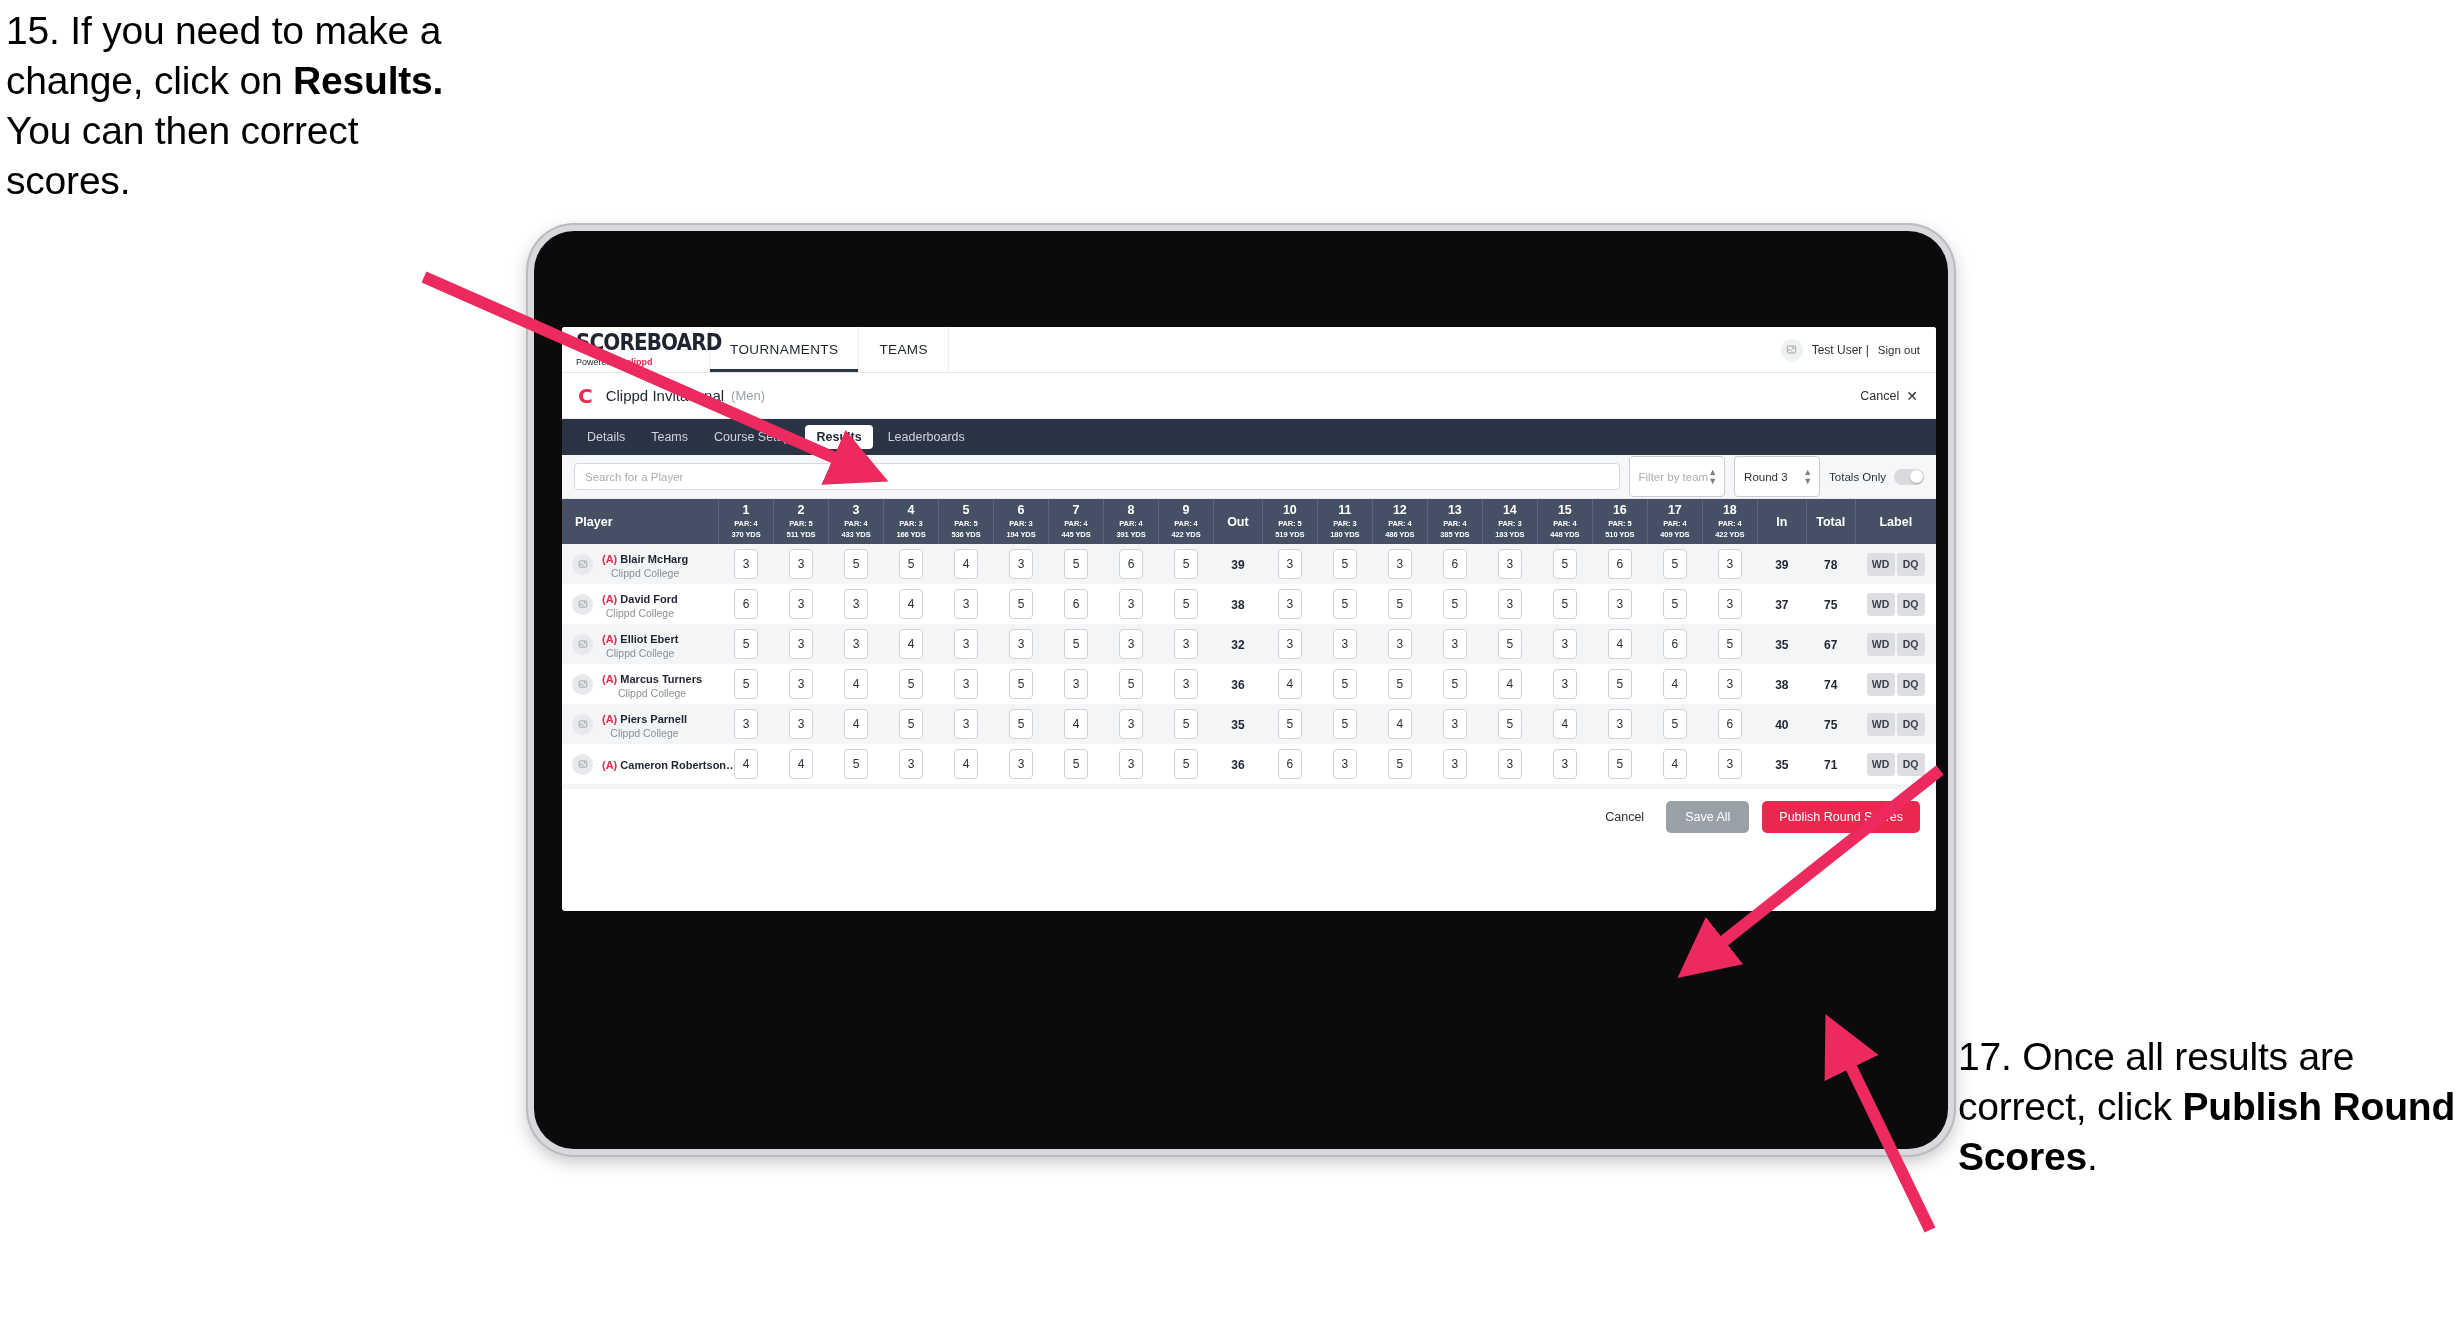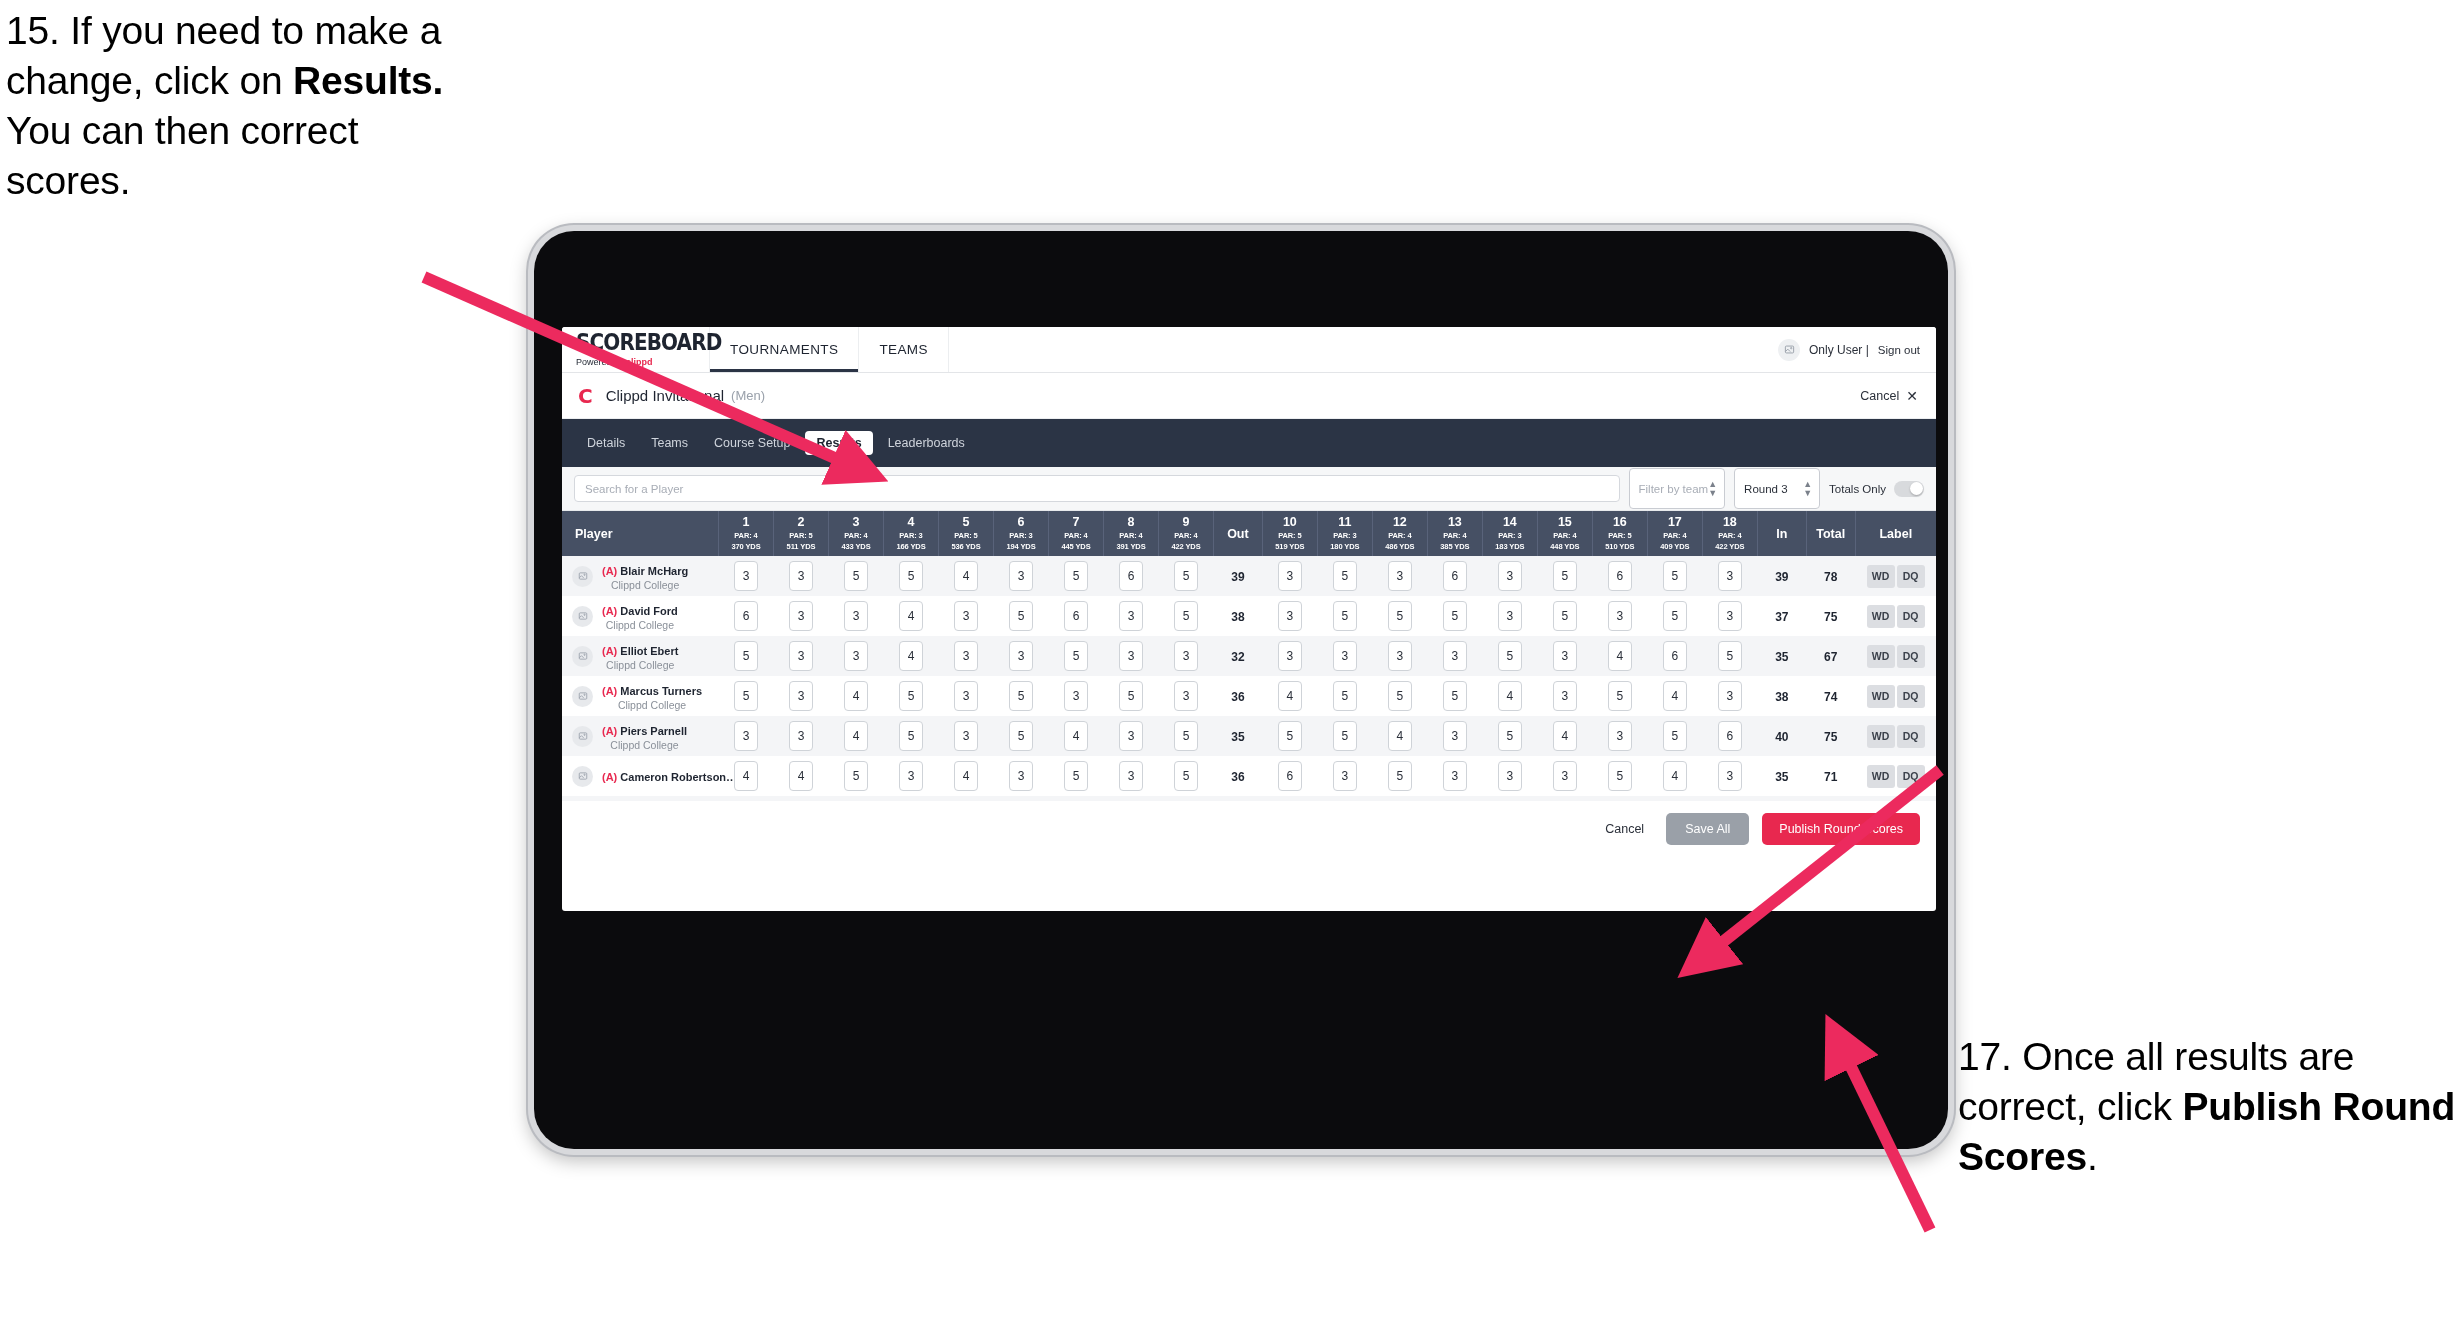--- a/index.html
+++ b/index.html
@@ -132,21 +132,21 @@
     margin-right: 13px; font-family: "DejaVu Sans", sans-serif;
   }
   #tourn-title { font-size: 15px; color: #1e2430; }
   #tourn-gender { font-size: 13px; color: #9aa1ab; margin-left: 7px; }
   #tourn-head-spacer { flex: 1; }
   #cancel-x { font-size: 12.5px; color: #2b303a; display: flex; align-items: center; gap: 7px; }
   #cancel-x .xg { font-size: 14px; }
 
   
   #tabbar {
-    height: 48px;
+    height: 36px;
     background: #2b3445;
     display: flex; align-items: center;
     padding-left: 14px; gap: 4px;
   }
   .tab {
     font-size: 12.5px; color: #cfd4dc;
     padding: 5px 11px; border-radius: 4px;
   }
   .tab.active { background: #ffffff; color: #1e2430; font-weight: 600; }
 
@@ -297,21 +297,21 @@
           </div>
           <div id="topbar-spacer"></div>
           <div id="user-area">
             <span class="avatar-circle">
               <svg width="11" height="11" viewBox="0 0 16 16" fill="none" stroke="currentColor" stroke-width="1.4">
                 <rect x="2" y="3" width="12" height="10" rx="1.5"></rect>
                   <path d="M2 11l3.5-3.5L9 11"></path>
                   <circle cx="10.5" cy="6" r="1"></circle>
               </svg>
             </span>
-            <span id="user-name">Only User |</span>
+            <span id="user-name">Test User |</span>
             <span id="sign-out">Sign out</span>
           </div>
         </div>
 
         <div id="tourn-head">
           <span id="tourn-logo">C</span>
           <span id="tourn-title">Clippd Invitational</span>
           <span id="tourn-gender">(Men)</span>
           <div id="tourn-head-spacer"></div>
           <div id="cancel-x">

